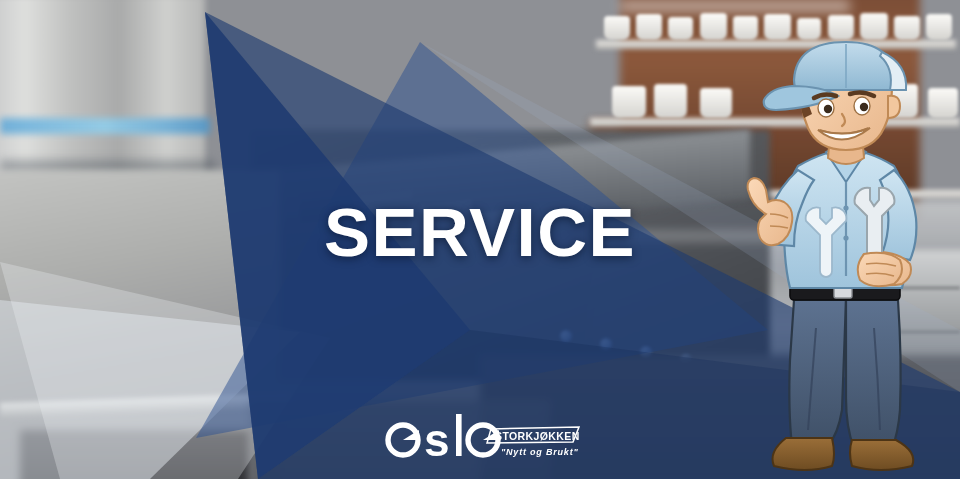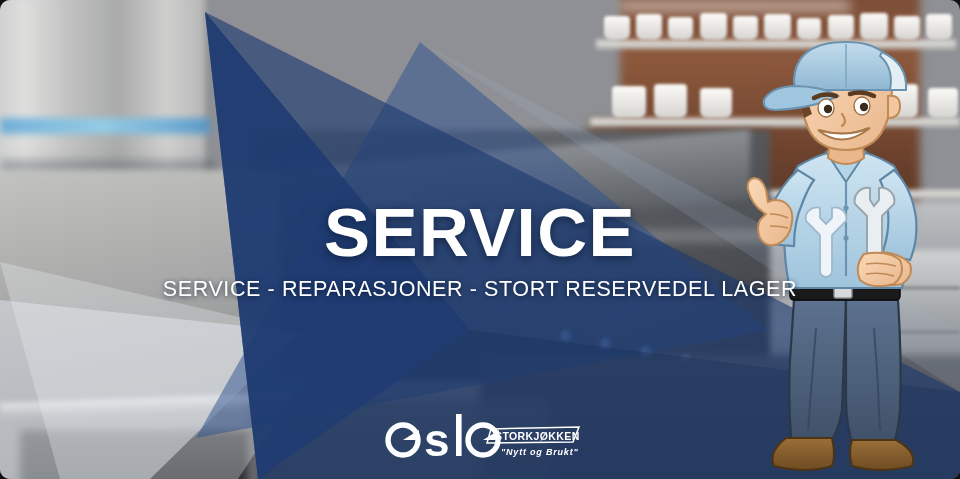--- a/index.html
+++ b/index.html
@@ -4,21 +4,20 @@
 <title>Service Banner</title>
 <style>
   html,body{margin:0;padding:0;background:#111;}
   body{font-family:"Liberation Sans", sans-serif;}
 
   #banner{
     position:relative;
     width:960px;height:479px;
     overflow:hidden;
     background:#8e9095;
-    border-radius:10px;
   }
 
   
   .bg{position:absolute;inset:0;}
 
   
   .bg-base{
     background:
       linear-gradient(180deg,#d7d5cf 0%,#c6c4be 18%,#b3b2ae 42%,#8d8f93 66%,#6f7176 84%,#5e6066 100%);
   }
@@ -321,21 +320,20 @@
       <circle cx="122" cy="69" r="4.2" fill="#3b2b1c"></circle>
 
       <path d="M100 76 Q106 84 100 88" stroke="#c08a56" stroke-width="2.2" fill="none" stroke-linecap="round"></path>
 
       <path d="M76 92 Q100 112 128 90 Q104 100 76 92 Z" fill="#ffffff" stroke="#a9794a" stroke-width="2"></path>
       <path d="M78 92 Q102 100 126 90" stroke="#a9794a" stroke-width="1.4" fill="none"></path>
     </svg>
   </div>
 
   <div class="headline">SERVICE</div>
-  <div class="subline">SERVICE - REPARASJONER - STORT RESERVEDEL LAGER</div>
 
   <div class="logo">
     <svg viewBox="0 0 200 58" xmlns="http://www.w3.org/2000/svg">
 
       <g fill="none" stroke="#ffffff" stroke-width="5.4">
         <circle cx="20" cy="28" r="15"></circle>
       </g>
       <path d="M20 28 L36 18 L36 28 Z" fill="#ffffff"></path>
 
       <text x="41" y="44" font-family="'Liberation Sans', sans-serif" font-size="46" font-weight="bold" fill="#ffffff">s</text>

